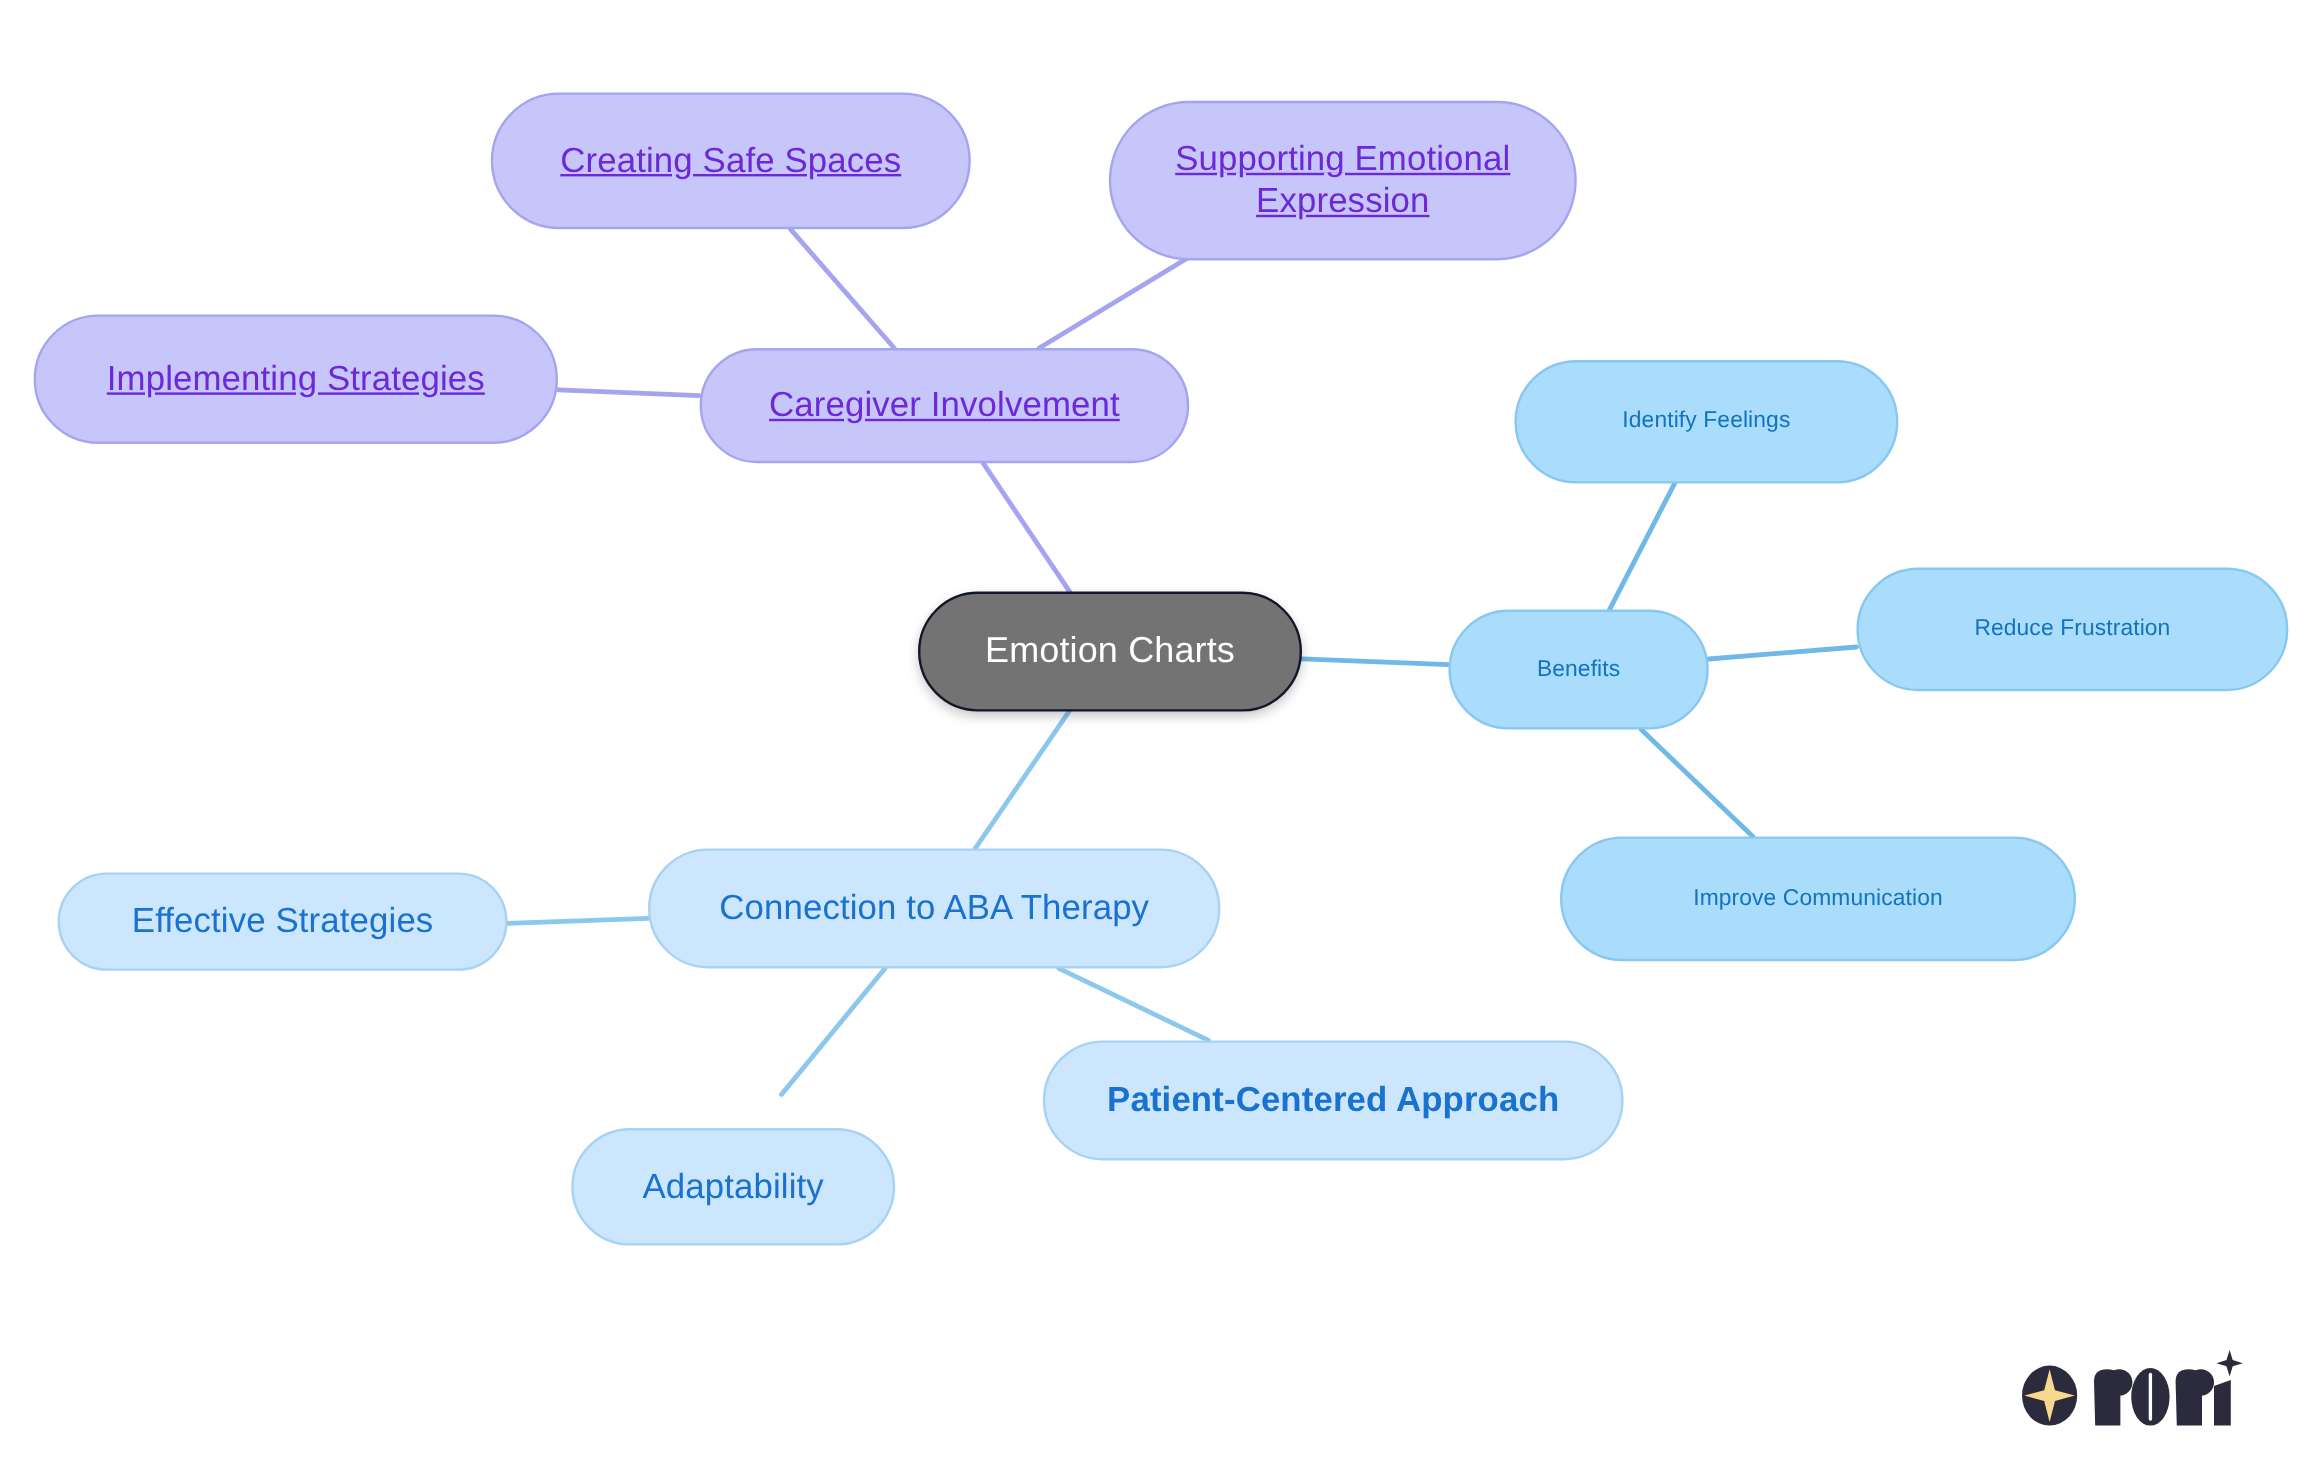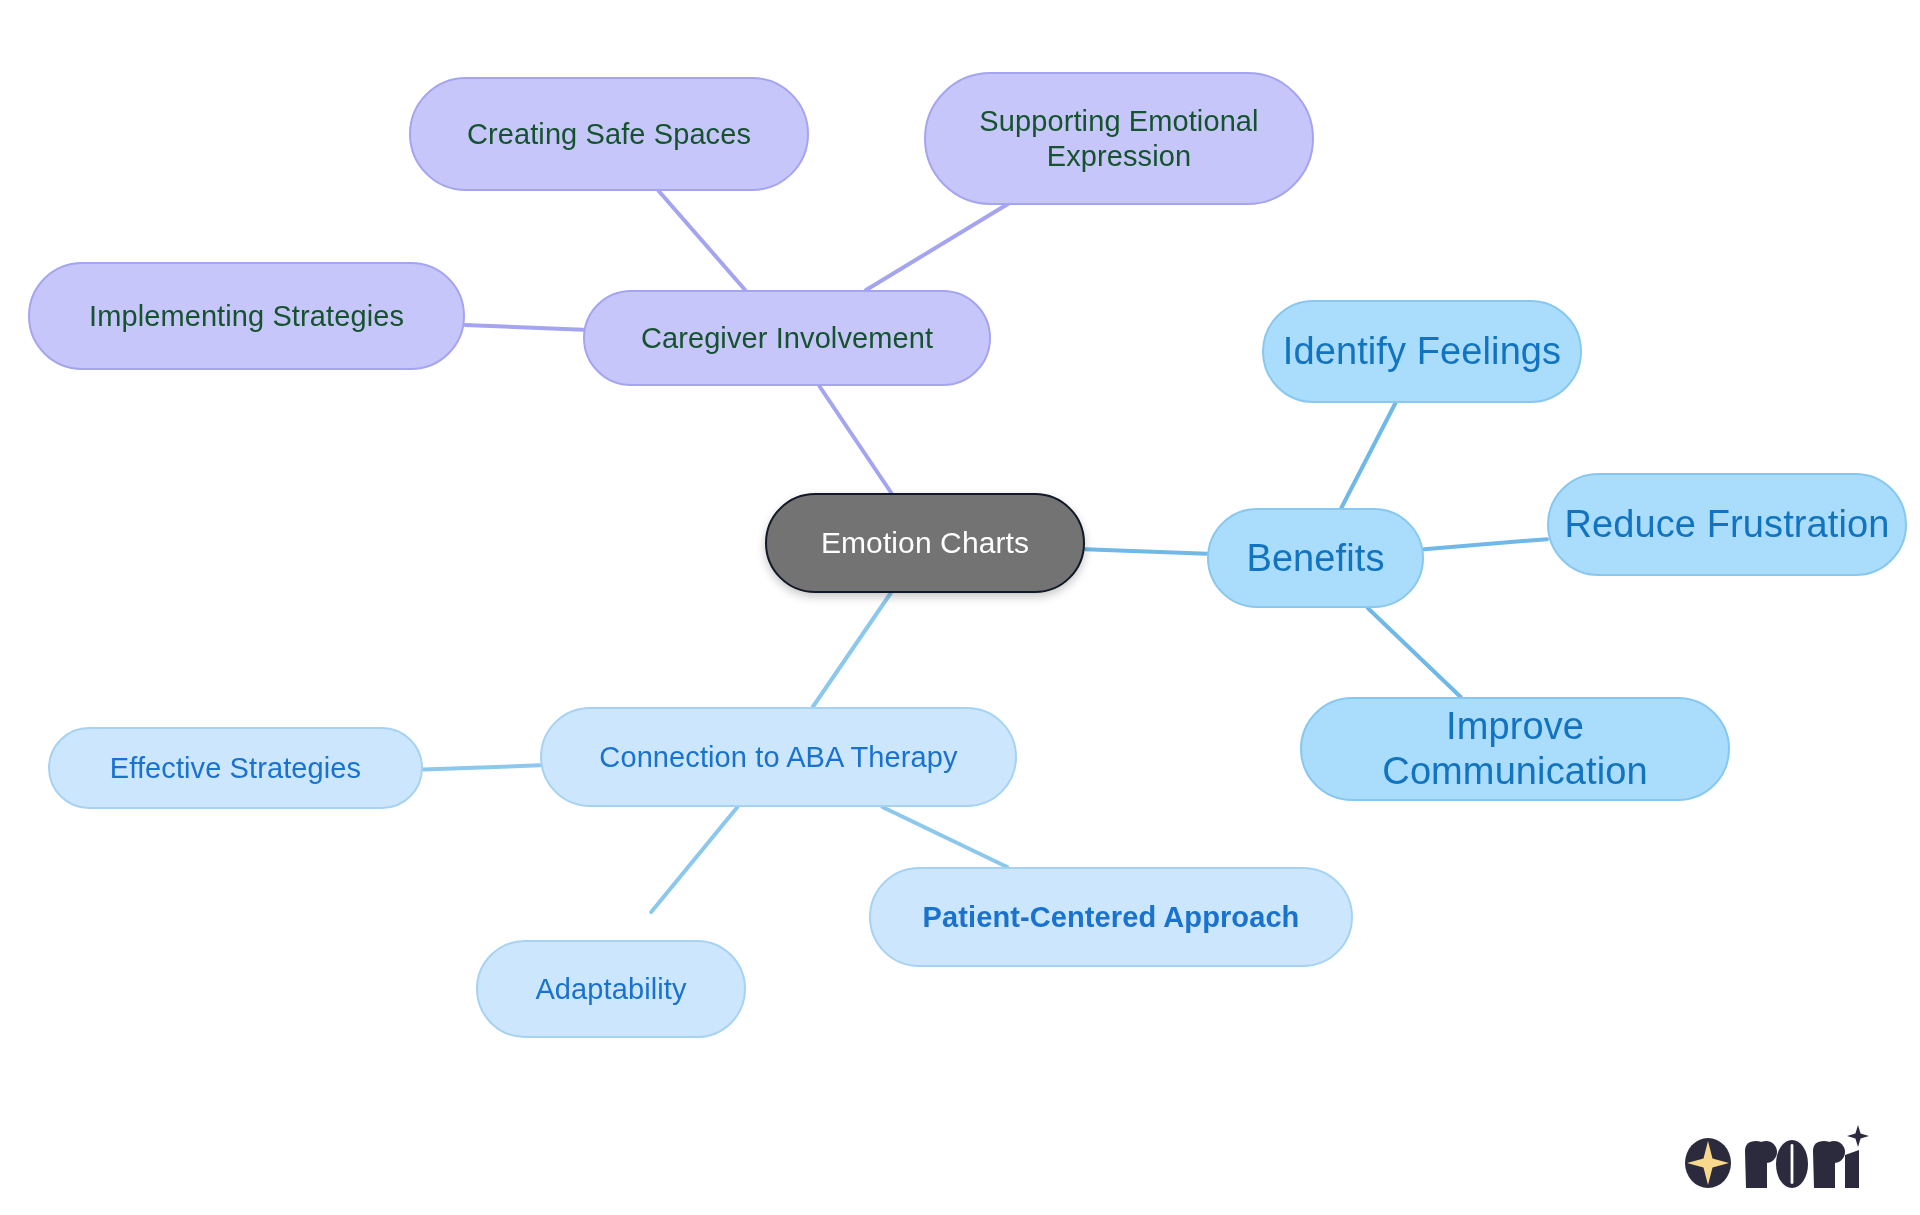--- a/index.html
+++ b/index.html
@@ -44,28 +44,29 @@
   .node.root {
     background: #737373;
     border-color: #111827;
     color: #ffffff;
     font-size: 30px;
     box-shadow: 0 4px 10px rgba(0,0,0,0.22);
   }
   .node.purple {
     background: #c7c6fb;
     border-color: #a5a4f0;
-    color: #14532d;
+    color: #6d28d9;
     font-size: 29px;
+    text-decoration: underline;
   }
   .node.blue {
     background: #aadcfb;
     border-color: #88c8f0;
     color: #1273c0;
-    font-size: 38px;
+    font-size: 19px;
   }
   .node.blue-light {
     background: #cbe6fd;
     border-color: #a7d2f3;
     color: #1a72cf;
     font-size: 29px;
   }
   #logo {
     position: absolute;
     right: 48px;
@@ -91,21 +92,21 @@
       <line x1="890.7710280373832" y1="593" x2="812.7289719626168" y2="707" stroke="#8cc7ee" stroke-width="4" stroke-linecap="round"></line>
       <line x1="540" y1="765.3453038674033" x2="423" y2="769.439226519337" stroke="#8cc7ee" stroke-width="4" stroke-linecap="round"></line>
       <line x1="737.4460784313726" y1="807" x2="651.2328431372549" y2="912" stroke="#8cc7ee" stroke-width="4" stroke-linecap="round"></line>
       <line x1="882.40625" y1="807" x2="1007.09375" y2="867" stroke="#8cc7ee" stroke-width="4" stroke-linecap="round"></line>
     </svg>
 
   <div id="nodes">
       <div class="node root" style="left: 765px; top: 493px; width: 320px; height: 100px;">Emotion Charts</div>
       <div class="node purple" style="left: 583px; top: 290px; width: 408px; height: 96px;">Caregiver Involvement</div>
       <div class="node purple" style="left: 409px; top: 77px; width: 400px; height: 114px;">Creating Safe Spaces</div>
-      <div class="node purple" style="left: 924px; top: 72px; width: 390px; height: 133px;">Supporting Emotional
+      <div class="node purple" style="left: 924px; top: 84px; width: 390px; height: 133px;">Supporting Emotional
 Expression</div>
       <div class="node purple" style="left: 28px; top: 262px; width: 437px; height: 108px;">Implementing Strategies</div>
       <div class="node blue" style="left: 1207px; top: 508px; width: 217px; height: 100px;">Benefits</div>
       <div class="node blue" style="left: 1262px; top: 300px; width: 320px; height: 103px;">Identify Feelings</div>
       <div class="node blue" style="left: 1547px; top: 473px; width: 360px; height: 103px;">Reduce Frustration</div>
       <div class="node blue" style="left: 1300px; top: 697px; width: 430px; height: 104px;">Improve Communication</div>
       <div class="node blue-light" style="left: 540px; top: 707px; width: 477px; height: 100px;">Connection to ABA Therapy</div>
       <div class="node blue-light" style="left: 48px; top: 727px; width: 375px; height: 82px;">Effective Strategies</div>
       <div class="node blue-light" style="left: 476px; top: 912px; width: 270px; height: 98px; margin-top: 28px;">Adaptability</div>
       <div class="node blue-light" style="left: 869px; top: 867px; width: 484px; height: 100px; font-weight: bold;">Patient-Centered Approach</div>

